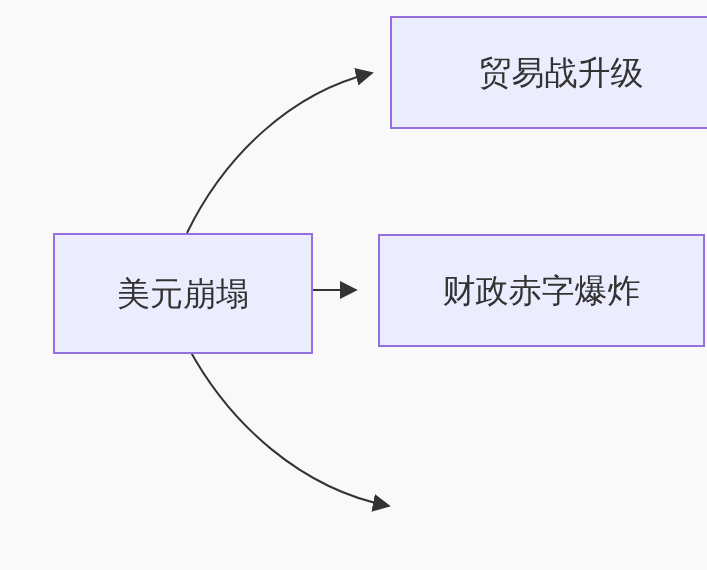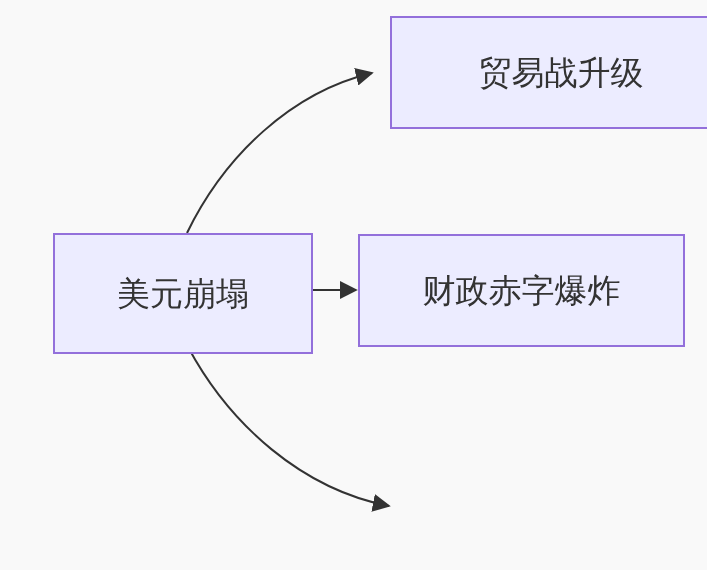--- a/index.html
+++ b/index.html
@@ -32,21 +32,21 @@
     align-items: center;
     justify-content: center;
     color: #333333;
     font-size: 33px;
     line-height: 1.2;
     white-space: nowrap;
     text-align: center;
   }
   .node-root   { left: 9px;   top: 233px; width: 260px; height: 121px; margin-left: 44px; }
   .node-trade  { left: 390px; top: 16px;  width: 342px; height: 113px; }
-  .node-fiscal { left: 358px; top: 234px; width: 327px; height: 113px; }
+  .node-fiscal { left: 378px; top: 234px; width: 327px; height: 113px; }
   .node-policy { left: 407px; top: 451px; width: 260px; height: 114px; }
   .edge-path {
     fill: none;
     stroke: #333333;
     stroke-width: 2px;
   }
 </style>
 </head>
 <body>
 

